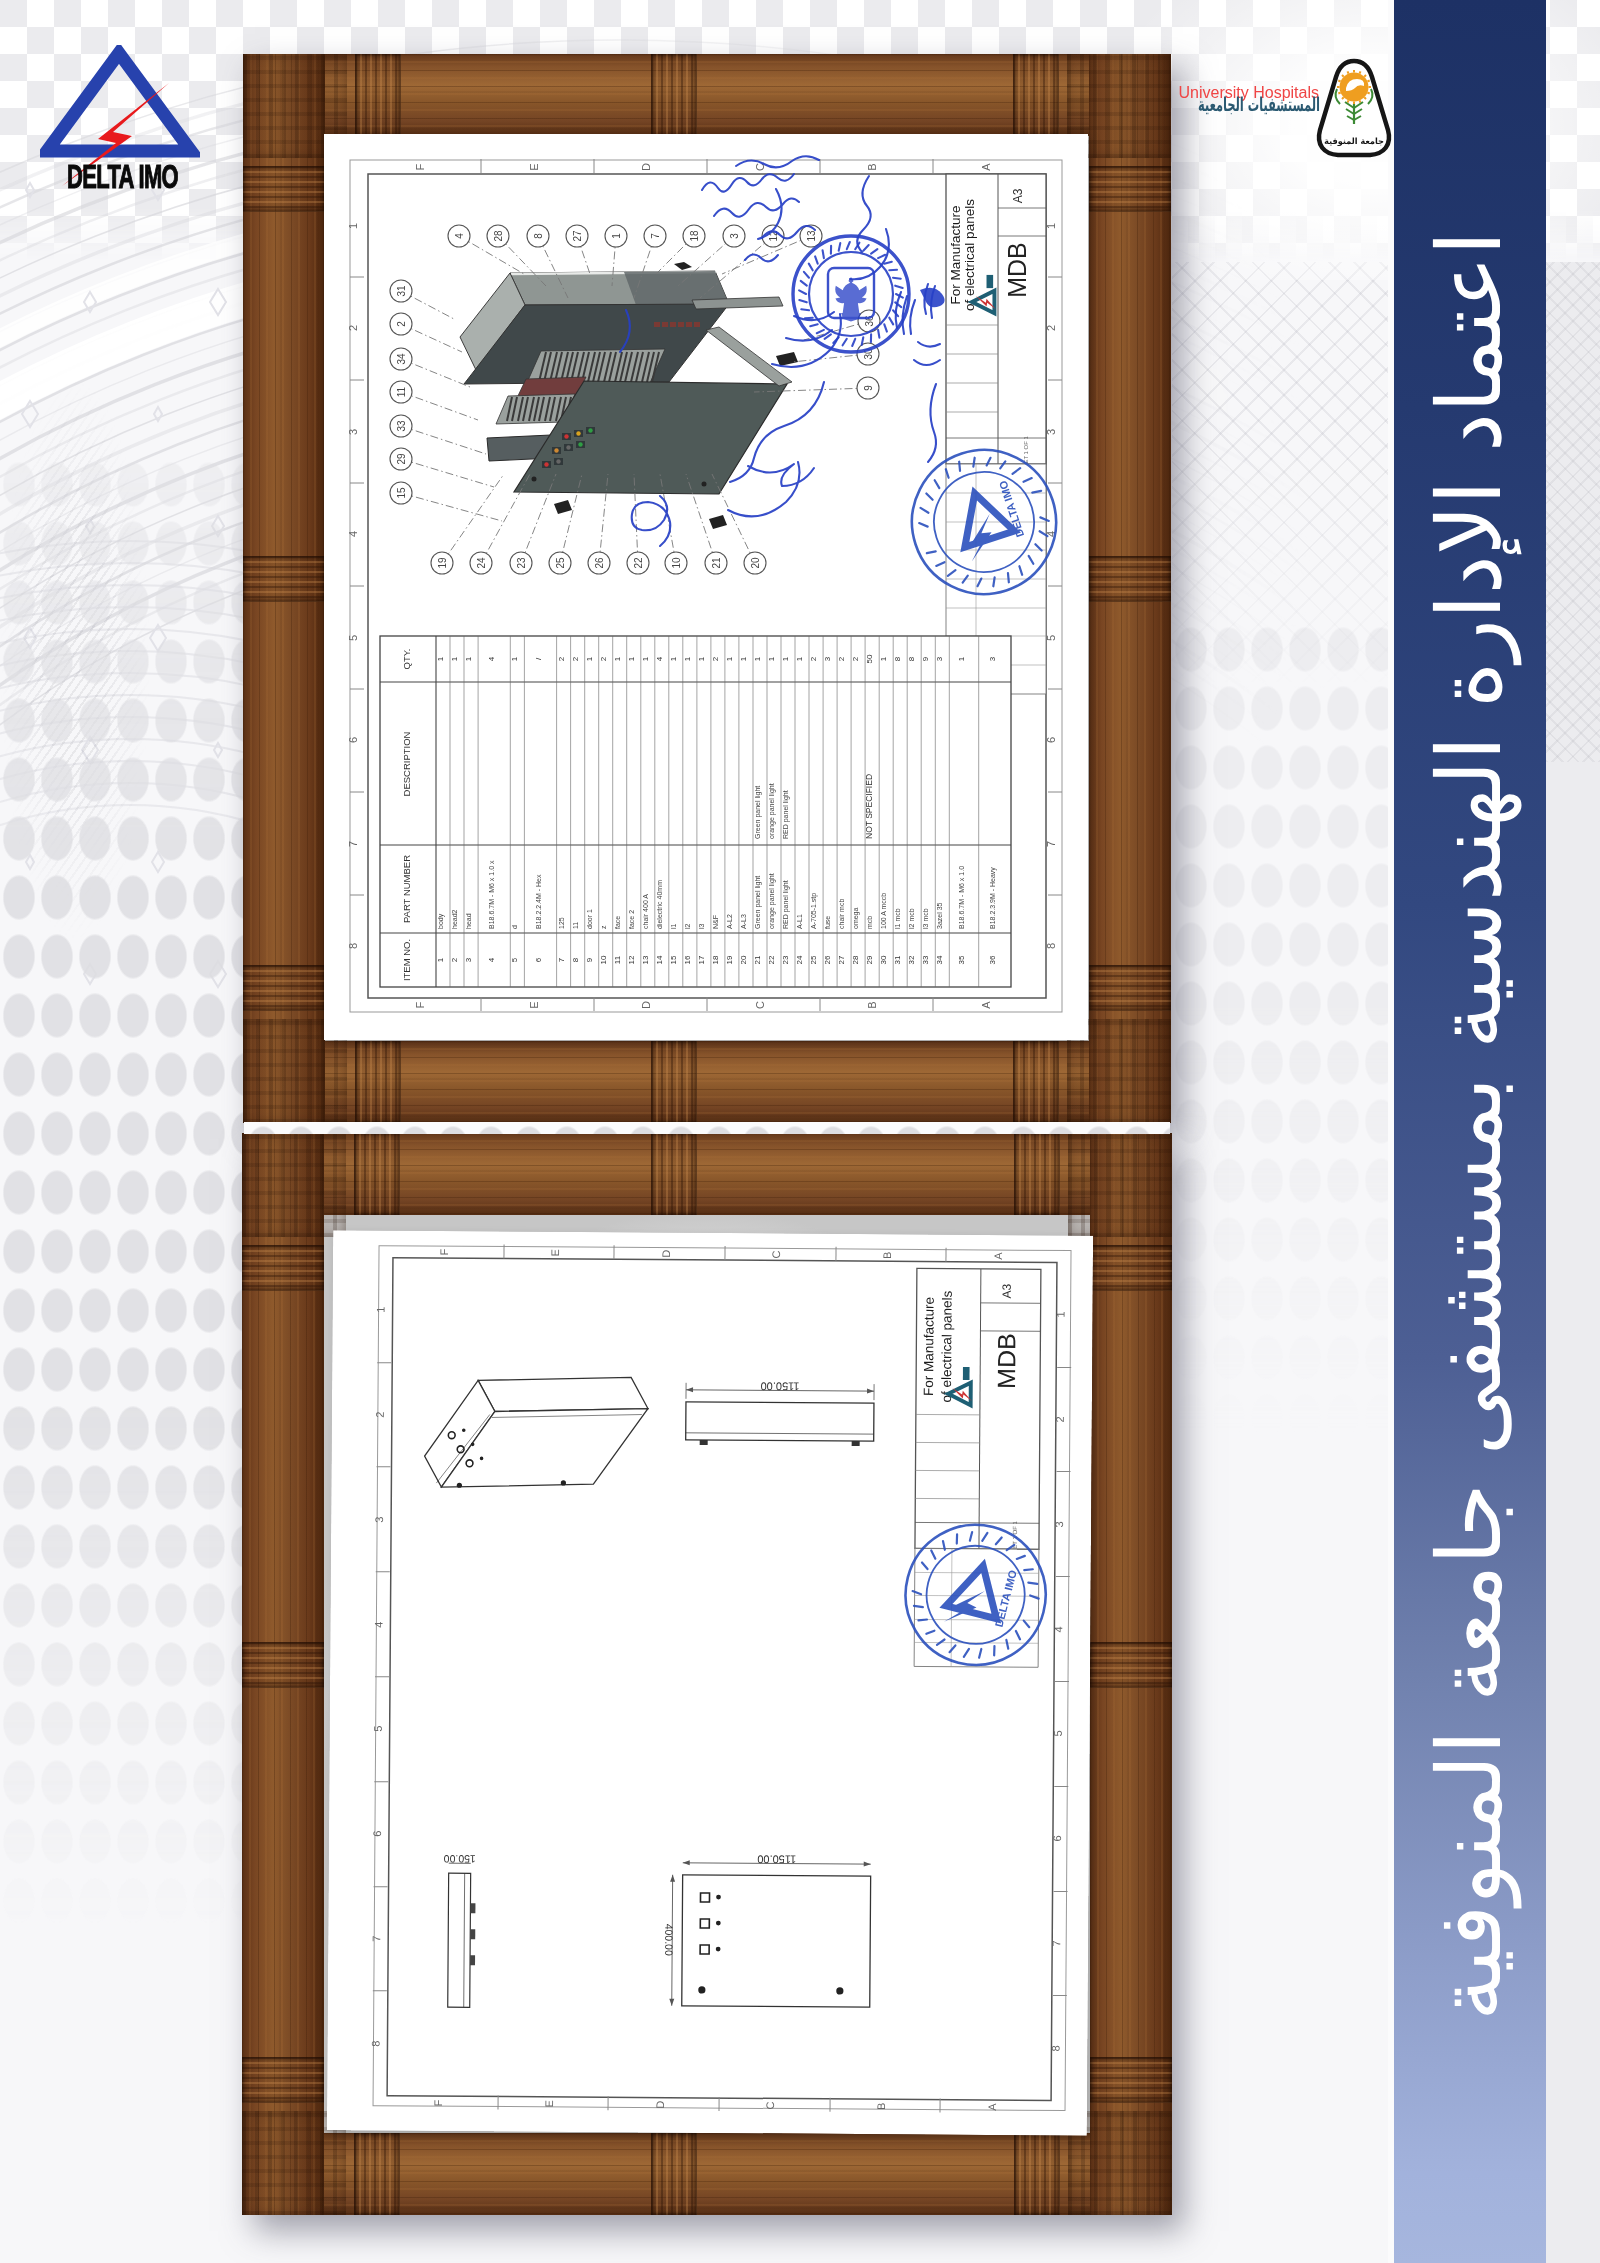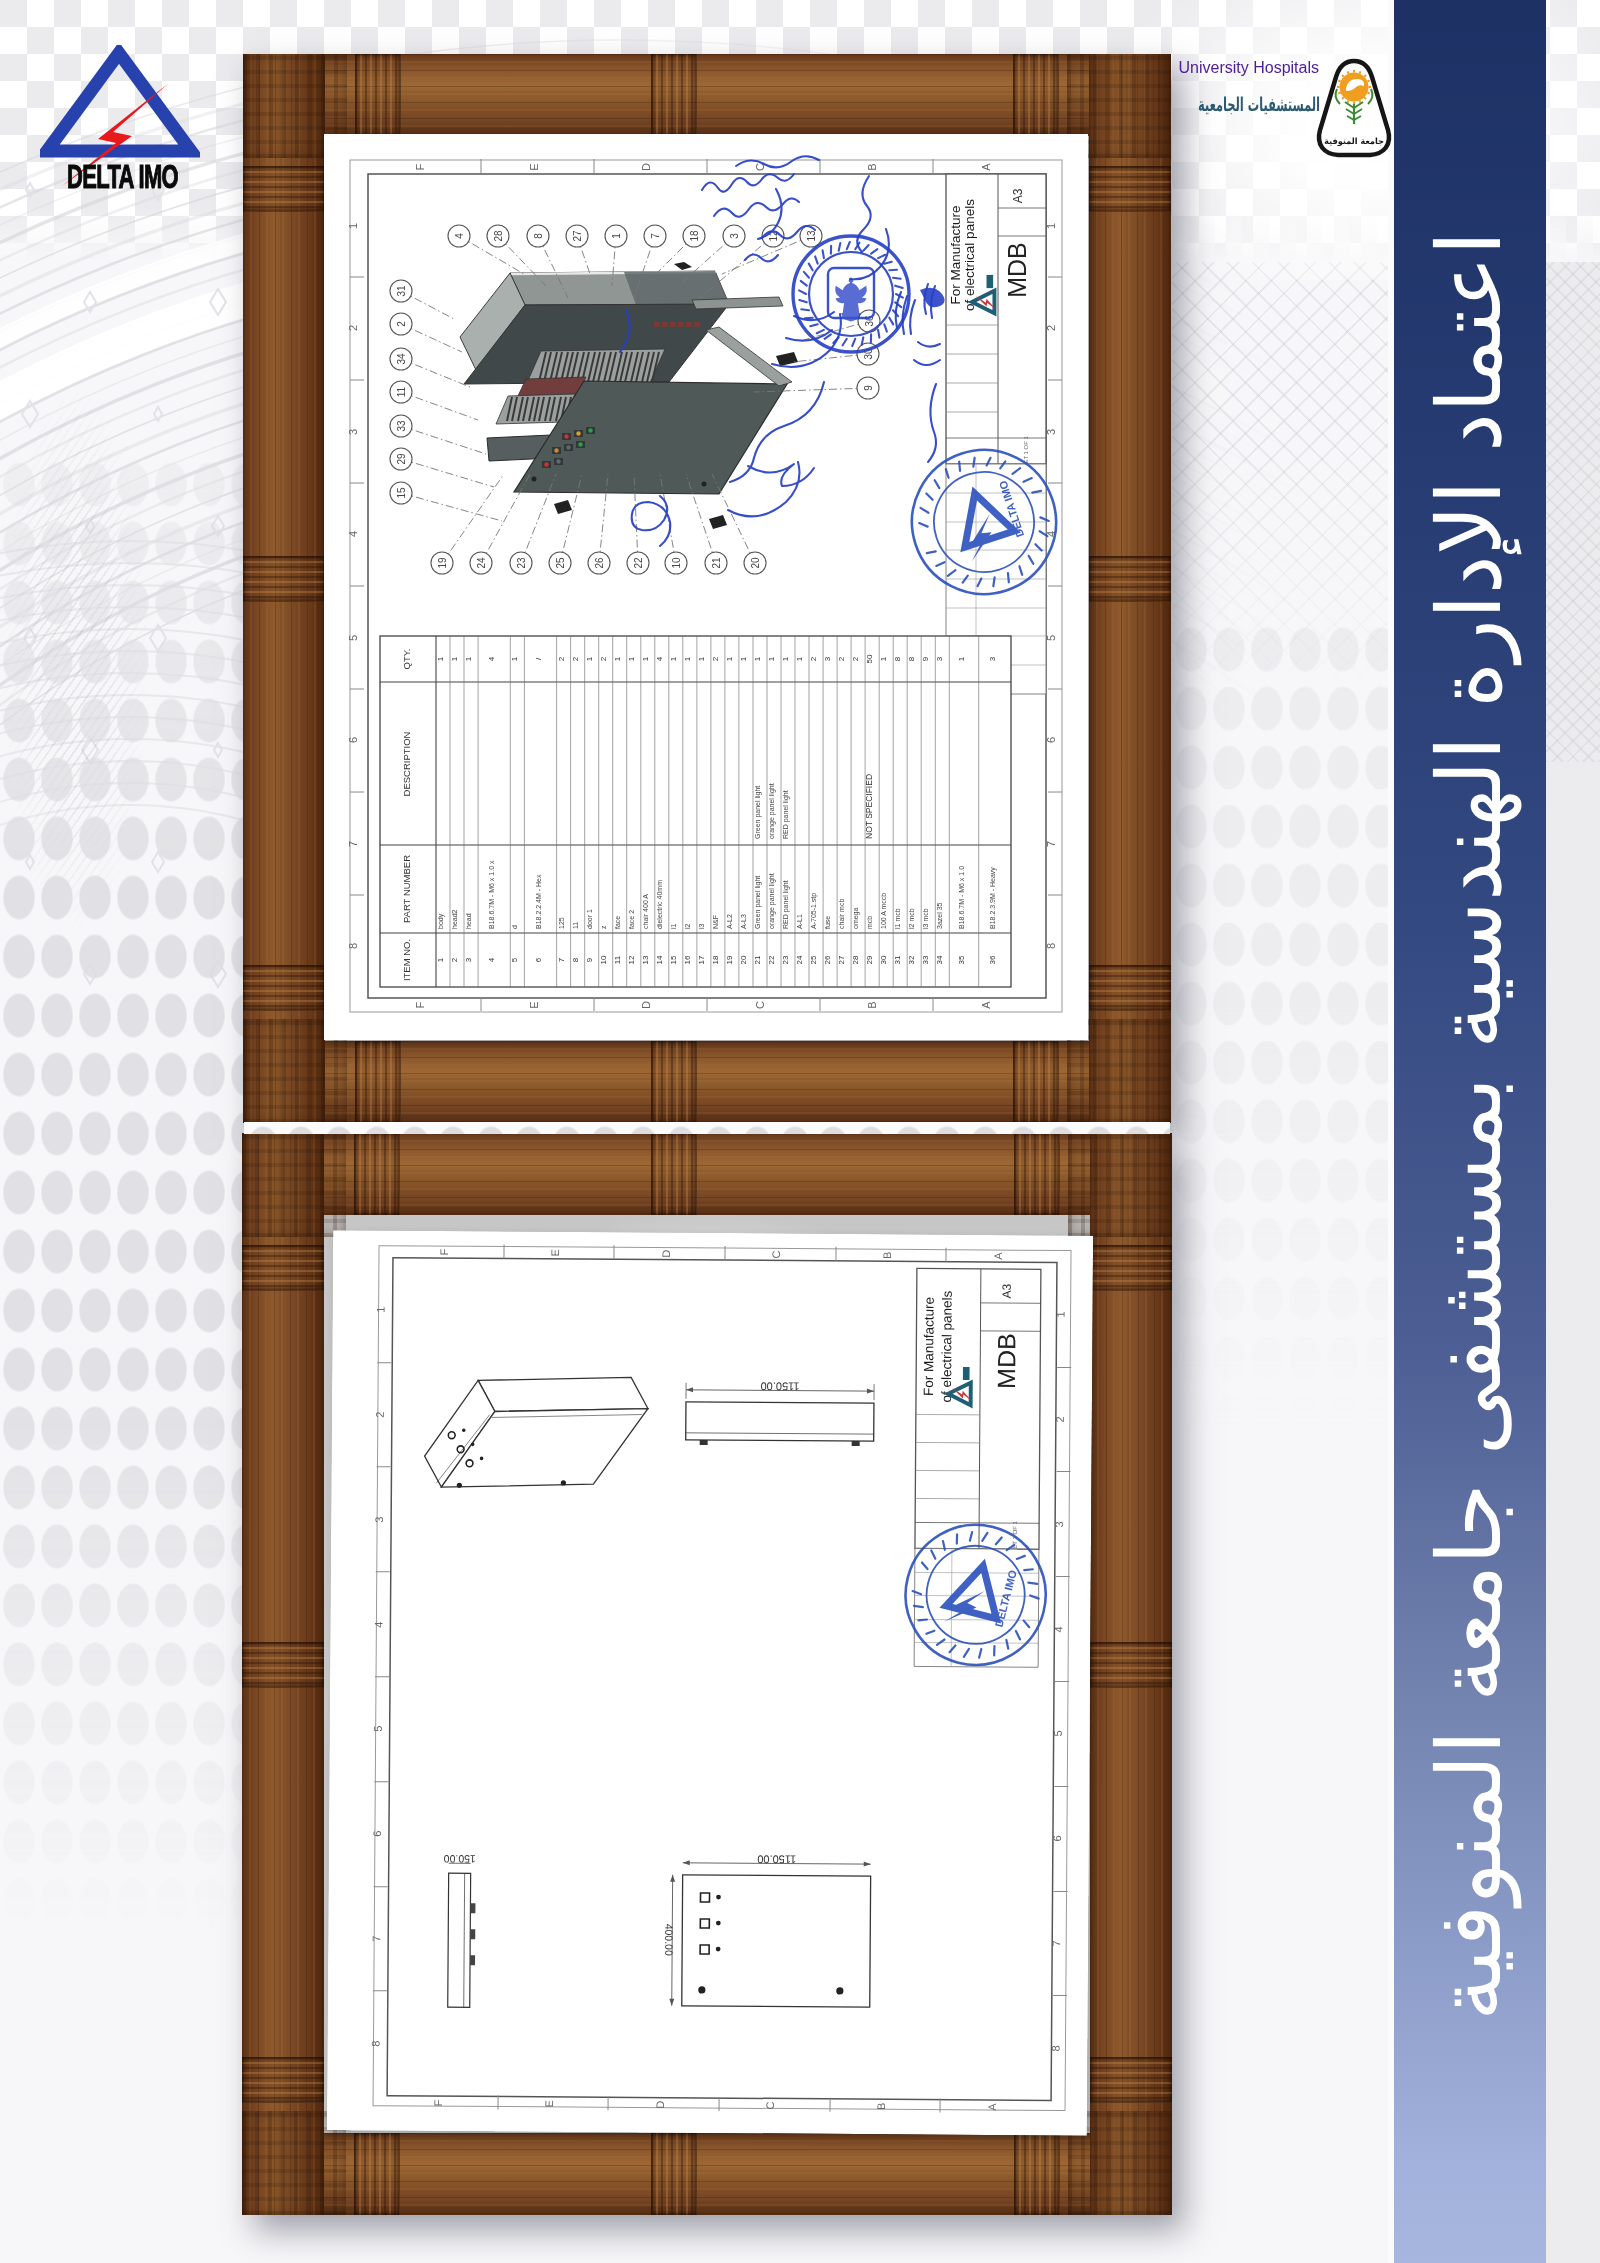--- a/index.html
+++ b/index.html
@@ -832,21 +832,21 @@
 <svg class="abs" style="left:1394px;top:0" width="152" height="2263" viewBox="0 0 152 2263" xmlns="http://www.w3.org/2000/svg">
     <g transform="translate(106 2021.0) rotate(-90) scale(0.883)">
       <path d="M2008.8 -76.0H2017.8V0.0H2008.8Z M1942.6 -9.0Q1950.5 -9.0 1960.4 -13.5Q1956.7 -14.7 1954.2 -17.6Q1949.9 -22.5 1949.9 -29.3Q1949.9 -42.2 1959.8 -48.3Q1965.9 -52.1 1978.2 -52.1V-43.8Q1967.5 -43.8 1963.0 -40.5Q1958.4 -37.1 1958.4 -30.9Q1958.4 -24.7 1961.5 -22.1Q1965.5 -18.7 1968.9 -18.7Q1971.6 -18.7 1975.2 -20.3L1989.3 -26.6V-17.6L1968.8 -8.0Q1951.7 0.0 1943.0 0.0H1938.7V-9.0Z M1924.1 -4.2Q1920.4 0.0 1912.9 0.0H1908.5V-9.0H1910.3Q1915.1 -9.0 1917.2 -11.1Q1919.6 -13.5 1919.6 -18.7V-29.3H1928.6V-18.7Q1928.6 -13.5 1931.0 -11.1Q1933.2 -9.0 1938.0 -9.0H1940.7V0.0H1935.3Q1928.0 0.0 1924.1 -4.2ZM1926.6 -48.8H1933.9V-41.5H1926.6ZM1914.4 -48.8H1921.7V-41.5H1914.4Z M1894.1 -2.5Q1889.4 2.4 1882.6 2.4Q1872.1 2.4 1866.7 -2.3Q1863.6 0.0 1858.5 0.0H1850.7V-9.0H1856.4Q1858.9 -9.0 1861.1 -10.7Q1863.2 -12.5 1863.4 -14.8Q1864.4 -23.7 1871.0 -27.6Q1875.6 -30.3 1880.1 -30.3Q1883.6 -30.3 1886.9 -28.9Q1896.3 -24.9 1897.1 -16.7Q1897.4 -14.3 1899.9 -11.3Q1901.6 -9.1 1906.8 -9.1H1910.5V-0.1H1904.2Q1895.6 -0.1 1894.1 -2.5ZM1871.5 -9.7Q1874.6 -6.3 1882.3 -6.3Q1884.6 -6.3 1885.5 -7.2Q1888.1 -9.8 1888.1 -13.2Q1888.1 -14.1 1887.8 -15.0Q1886.8 -19.3 1883.9 -20.1Q1882.0 -20.7 1880.1 -20.7Q1877.5 -20.7 1875.5 -19.4Q1873.1 -17.8 1872.4 -13.0Q1872.0 -11.2 1871.5 -9.7Z M1830.7 -18.1V-76.0H1839.6V-18.7Q1839.6 -13.5 1842.0 -11.1Q1844.2 -9.0 1849.0 -9.0H1852.7V0.0H1846.3Q1838.8 0.0 1834.9 -4.5Q1830.7 -9.4 1830.7 -18.1Z M1795.8 -7.4Q1804.2 -9.8 1805.9 -15.2Q1806.3 -16.6 1806.3 -18.6Q1806.3 -22.4 1803.4 -28.1Q1800.1 -34.4 1791.7 -41.5H1802.8Q1808.3 -37.1 1811.5 -31.0Q1815.5 -23.6 1815.5 -18.5Q1815.5 -13.6 1814.0 -10.0Q1810.1 -0.5 1797.3 1.5Q1795.0 1.9 1792.8 1.9Q1787.8 1.9 1782.8 0.0V-9.0Q1788.4 -6.9 1792.5 -6.9Q1794.1 -6.9 1795.8 -7.4Z M1726.6 -76.0H1735.5V0.0H1726.6Z M1706.9 -40.7Q1706.9 -26.1 1700.1 -15.4Q1697.5 -11.3 1693.7 -7.8Q1683.7 1.0 1676.0 1.0Q1670.8 1.0 1667.1 -0.6Q1667.1 -0.6 1667.1 -9.6Q1671.8 -8.0 1676.0 -8.0Q1681.5 -8.0 1688.1 -15.4Q1688.1 -15.4 1664.2 -68.8H1672.9L1693.8 -22.0Q1695.2 -24.1 1696.1 -26.8Q1697.9 -33.5 1697.9 -42.5V-76.0H1706.9ZM1661.2 19.5 1665.0 18.7Q1662.9 17.7 1662.1 15.9Q1661.3 14.1 1661.3 11.9Q1661.3 7.2 1664.1 5.1Q1666.9 2.9 1671.4 2.9Q1674.4 2.9 1677.0 4.5V9.4Q1674.5 7.8 1671.4 7.8Q1668.2 7.8 1667.3 8.7Q1665.9 10.3 1665.9 11.5Q1665.9 15.3 1670.5 16.6Q1672.1 17.1 1678.0 15.7V20.7L1661.2 24.4Z M1634.7 -7.4Q1643.1 -9.8 1644.8 -15.2Q1645.2 -16.6 1645.2 -18.6Q1645.2 -22.4 1642.2 -28.1Q1639.0 -34.4 1630.6 -41.5H1641.7Q1647.2 -37.1 1650.4 -31.0Q1654.4 -23.6 1654.4 -18.5Q1654.4 -13.6 1652.8 -10.0Q1648.9 -0.5 1636.1 1.5Q1633.9 1.9 1631.7 1.9Q1626.7 1.9 1621.7 0.0V-9.0Q1627.3 -6.9 1631.4 -6.9Q1633.0 -6.9 1634.7 -7.4Z M1597.2 -76.0H1606.2V0.0H1597.2Z M1572.5 -7.7Q1572.9 -10.5 1572.9 -14.1Q1572.9 -20.2 1570.4 -26.9H1579.3Q1581.8 -21.1 1581.8 -14.6Q1581.8 -10.6 1581.4 -7.6Q1579.2 9.5 1564.9 17.0Q1551.1 24.4 1535.4 24.4V15.4Q1550.2 15.4 1560.1 9.2Q1570.8 2.4 1572.5 -7.7Z M1511.5 -51.3H1518.8V-43.9H1511.5ZM1499.3 -51.3H1506.6V-43.9H1499.3ZM1508.7 -27.1Q1505.5 -27.1 1503.9 -22.8Q1502.6 -19.4 1502.7 -13.4Q1502.7 -9.4 1505.4 -7.3Q1508.2 -5.1 1511.0 -5.1Q1515.4 -5.1 1520.0 -7.9Q1523.6 -10.2 1523.6 -14.3Q1523.6 -18.1 1520.4 -21.2Q1514.4 -27.1 1508.7 -27.1ZM1507.0 -35.8Q1516.7 -35.8 1525.5 -28.0Q1532.4 -22.0 1532.4 -14.7Q1532.4 -5.0 1525.2 -1.3Q1517.1 2.8 1510.7 2.8Q1506.0 2.8 1502.1 1.1Q1493.9 -2.5 1493.9 -14.2Q1493.9 -23.0 1495.7 -26.8Q1499.8 -35.8 1507.0 -35.8Z M1437.0 -76.0H1445.9V0.0H1437.0Z M1418.1 -18.1Q1418.1 -9.4 1413.9 -4.5Q1410.0 0.0 1402.4 0.0H1396.1V-9.0H1399.8Q1404.6 -9.0 1406.7 -11.1Q1409.1 -13.5 1409.1 -18.7V-76.0H1418.1Z M1367.5 -9.0H1368.5Q1370.5 -9.0 1375.2 -12.7Q1380.8 -17.1 1380.8 -19.6Q1380.8 -25.1 1376.7 -25.1Q1373.0 -25.1 1369.4 -18.2Q1367.5 -14.7 1367.5 -9.0ZM1358.5 -9.0Q1359.0 -22.0 1365.3 -28.1Q1370.6 -33.3 1376.9 -33.3Q1383.6 -33.3 1387.0 -28.5Q1389.2 -25.2 1389.2 -19.7Q1389.2 -14.3 1381.2 -9.0H1398.0V0.0H1381.2Q1389.2 5.3 1389.2 10.7Q1389.2 16.3 1387.0 19.5Q1383.6 24.4 1376.9 24.4Q1370.6 24.4 1365.3 19.1Q1359.0 12.9 1358.5 0.0H1350.0V-9.0ZM1367.5 0.0Q1367.5 5.7 1369.4 9.2Q1373.0 16.1 1376.7 16.1Q1380.8 16.1 1380.8 10.6Q1380.8 8.1 1375.2 3.7Q1370.5 0.0 1368.5 0.0Z M1331.7 -48.8H1339.1V-41.5H1331.7ZM1335.4 -4.2Q1331.6 0.0 1324.2 0.0H1319.8V-9.0H1321.5Q1326.4 -9.0 1328.5 -11.1Q1330.9 -13.5 1330.9 -18.7V-29.3H1339.9V-18.7Q1339.9 -13.5 1342.3 -11.1Q1344.4 -9.0 1349.3 -9.0H1352.0V0.0H1346.6Q1339.3 0.0 1335.4 -4.2Z M1295.0 -28.1Q1292.2 -34.0 1283.3 -41.5H1294.4Q1299.1 -37.7 1303.1 -31.0Q1307.1 -24.5 1307.1 -18.8Q1307.1 -15.2 1311.1 -11.1Q1313.3 -9.0 1318.1 -9.0H1321.8V0.0H1315.4Q1308.3 0.0 1303.5 -6.3Q1299.0 -0.1 1288.9 1.5Q1286.6 1.9 1284.4 1.9Q1279.4 1.9 1274.4 0.0V-9.0Q1280.0 -6.9 1284.1 -6.9Q1285.7 -6.9 1287.4 -7.4Q1295.8 -9.8 1297.5 -15.2Q1297.9 -16.6 1297.9 -18.6Q1297.9 -21.9 1295.0 -28.1Z M1203.3 -6.7Q1201.2 -3.9 1198.4 -2.2Q1194.7 0.0 1189.9 0.0H1183.5V-9.0H1187.2Q1192.0 -9.0 1194.2 -11.1Q1198.1 -15.0 1198.1 -19.9V-29.3H1207.1V-21.7Q1207.1 -18.6 1209.2 -13.7Q1211.3 -8.8 1216.4 -8.8Q1221.7 -8.8 1223.9 -14.8Q1225.7 -19.8 1225.7 -29.3H1234.7Q1234.7 -19.3 1235.6 -16.8Q1238.7 -8.5 1244.1 -8.6Q1251.0 -8.7 1251.0 -22.3V-36.6H1260.0V-19.9Q1260.0 -10.2 1255.5 -4.7Q1251.9 -0.2 1246.9 1.0Q1245.1 1.4 1243.4 1.4Q1240.3 1.4 1237.6 0.2Q1230.9 -2.8 1230.0 -9.2Q1227.7 -1.6 1223.0 0.0Q1219.7 1.2 1216.5 1.2Q1211.7 1.2 1208.2 -1.2Q1205.3 -3.2 1203.3 -6.7Z M1168.9 -4.2Q1165.2 0.0 1157.8 0.0H1153.4V-9.0H1155.1Q1159.9 -9.0 1162.1 -11.1Q1164.5 -13.5 1164.5 -18.7V-29.3H1173.4V-18.7Q1173.4 -13.5 1175.8 -11.1Q1178.0 -9.0 1182.8 -9.0H1185.5V0.0H1180.1Q1172.8 0.0 1168.9 -4.2ZM1171.4 7.3H1178.7V14.6H1171.4ZM1159.2 7.3H1166.5V14.6H1159.2Z M1133.7 -13.8Q1133.0 -15.8 1132.4 -18.2Q1131.7 -20.7 1131.2 -25.6Q1125.3 -25.0 1121.3 -21.7Q1115.9 -17.4 1116.0 -14.4Q1116.0 -12.4 1120.4 -11.1Q1124.8 -9.9 1133.7 -13.8ZM1130.5 -32.6Q1130.3 -34.5 1130.1 -36.6H1139.1Q1139.2 -28.4 1140.9 -19.9Q1141.9 -15.0 1144.7 -11.1Q1146.2 -9.0 1151.7 -9.0H1155.3V0.0H1149.0Q1144.6 0.0 1141.0 -2.5Q1138.8 -4.0 1137.0 -6.9Q1130.2 -3.3 1122.6 -3.3Q1119.9 -3.3 1117.0 -4.1Q1107.8 -6.4 1107.8 -13.9Q1107.8 -22.4 1117.8 -28.6Q1123.1 -31.9 1130.5 -32.6ZM1130.0 -51.3H1137.4V-43.9H1130.0ZM1117.8 -51.3H1125.1V-43.9H1117.8Z M1055.7 -4.2Q1052.2 0.0 1044.5 0.0H1040.1V-9.0H1041.8Q1046.7 -9.0 1048.8 -11.1Q1051.2 -13.5 1051.2 -18.7V-29.3H1060.2V-18.7Q1060.2 -9.6 1055.7 -4.2ZM1052.1 7.3H1059.4V14.6H1052.1Z M1025.7 -2.5Q1020.9 2.4 1014.2 2.4Q1003.7 2.4 998.3 -2.3Q995.2 0.0 990.1 0.0H982.3V-9.0H988.0Q990.5 -9.0 992.7 -10.7Q994.8 -12.5 995.0 -14.8Q996.0 -23.7 1002.6 -27.6Q1007.2 -30.3 1011.7 -30.3Q1015.2 -30.3 1018.5 -28.9Q1027.9 -24.9 1028.7 -16.7Q1029.0 -14.3 1031.4 -11.3Q1033.2 -9.1 1038.4 -9.1H1042.1V-0.1H1035.7Q1027.1 -0.1 1025.7 -2.5ZM1003.1 -9.7Q1006.2 -6.3 1013.9 -6.3Q1016.2 -6.3 1017.1 -7.2Q1019.7 -9.8 1019.7 -13.2Q1019.7 -14.1 1019.4 -15.0Q1018.4 -19.3 1015.5 -20.1Q1013.6 -20.7 1011.7 -20.7Q1009.1 -20.7 1007.1 -19.4Q1004.7 -17.8 1004.0 -13.0Q1003.6 -11.2 1003.1 -9.7Z M956.4 1.0Q954.6 1.4 952.9 1.4Q949.9 1.4 947.2 0.2Q940.5 -2.8 939.6 -9.2Q937.3 -1.6 932.6 0.0Q929.2 1.2 926.1 1.2Q921.3 1.2 917.8 -1.2Q914.8 -3.2 912.8 -6.7Q910.7 -3.9 908.0 -2.2Q904.3 0.0 899.5 0.0H893.1V-9.0H896.8Q901.6 -9.0 903.8 -11.1Q907.7 -15.0 907.7 -19.9V-29.3H916.7V-21.7Q916.7 -18.6 918.8 -13.7Q920.9 -8.8 926.0 -8.8Q931.3 -8.8 933.4 -14.8Q935.3 -19.8 935.3 -29.3H944.2Q944.2 -19.3 945.2 -16.8Q948.3 -8.5 953.7 -8.6Q960.6 -8.7 960.6 -22.3V-36.6H969.6V-19.9Q969.6 -15.2 973.6 -11.1Q975.8 -9.0 980.6 -9.0H984.3V0.0H977.9Q970.8 0.0 965.1 -4.7Q961.8 -0.3 956.4 1.0Z M878.5 -4.2Q874.8 0.0 867.3 0.0H862.9V-9.0H864.6Q869.5 -9.0 871.6 -11.1Q874.0 -13.5 874.0 -18.7V-29.3H883.0V-18.7Q883.0 -13.5 885.4 -11.1Q887.5 -9.0 892.4 -9.0H895.1V0.0H889.7Q882.4 0.0 878.5 -4.2ZM881.0 -48.8H888.3V-41.5H881.0ZM868.8 -48.8H876.1V-41.5H868.8Z M837.1 1.0Q835.3 1.4 833.5 1.4Q830.5 1.4 827.8 0.2Q821.1 -2.8 820.2 -9.2Q817.9 -1.6 813.2 0.0Q809.9 1.2 806.7 1.2Q801.9 1.2 798.4 -1.2Q795.5 -3.2 793.5 -6.7Q791.4 -3.9 788.6 -2.2Q784.9 0.0 780.1 0.0H773.7V-9.0H777.4Q782.2 -9.0 784.4 -11.1Q788.3 -15.0 788.3 -19.9V-29.3H797.3V-21.7Q797.3 -18.6 799.4 -13.7Q801.5 -8.8 806.6 -8.8Q811.9 -8.8 814.1 -14.8Q815.9 -19.8 815.9 -29.3H824.9Q824.9 -19.3 825.8 -16.8Q828.9 -8.5 834.3 -8.6Q841.2 -8.7 841.2 -22.3V-36.6H850.2V-19.9Q850.2 -15.2 854.2 -11.1Q856.4 -9.0 861.2 -9.0H864.9V0.0H858.5Q851.5 0.0 845.7 -4.7Q842.4 -0.3 837.1 1.0ZM812.5 -58.6H819.9V-51.3H812.5ZM818.7 -46.4H826.0V-39.1H818.7ZM806.4 -46.4H813.8V-39.1H806.4Z M754.1 -37.2Q763.0 -33.3 764.2 -26.0Q764.6 -23.5 764.6 -21.5Q764.6 -17.9 763.6 -15.5Q762.2 -12.3 760.4 -9.8Q762.3 -9.0 769.5 -9.0H775.7V0.0H765.1Q758.4 0.0 749.4 -2.8Q740.4 0.0 733.7 0.0H723.1V-9.0H729.3Q736.5 -9.0 738.4 -9.8Q737.0 -11.8 735.3 -15.5Q734.2 -17.8 734.2 -21.5Q734.2 -23.6 734.6 -26.0Q735.7 -33.0 744.8 -37.2Q746.2 -37.9 749.4 -37.9Q752.5 -37.9 754.1 -37.2ZM749.4 -28.9Q748.7 -28.9 747.8 -28.4Q745.1 -26.9 743.9 -24.3Q743.4 -23.2 743.4 -21.8Q743.4 -19.7 744.6 -17.1Q746.1 -13.8 749.4 -12.7Q752.5 -13.8 754.2 -17.1Q755.5 -19.6 755.5 -21.8Q755.5 -23.0 754.9 -24.3Q753.8 -26.8 751.0 -28.4Q750.1 -28.9 749.4 -28.9ZM745.8 -56.2H753.1V-48.8H745.8Z M694.5 1.6Q698.9 -0.9 698.9 -2.5Q698.9 -4.6 696.6 -5.2Q695.2 -5.6 693.7 -7.6Q691.6 -10.4 691.6 -13.4Q691.6 -16.6 694.1 -19.5Q698.0 -24.1 702.1 -24.8Q703.6 -25.1 705.6 -25.1Q711.3 -25.1 715.6 -18.6Q721.8 -9.0 723.4 -9.0H725.1V0.0H723.4Q717.8 0.0 712.4 -8.4Q707.1 -16.5 705.8 -16.5Q704.1 -16.5 703.3 -16.2Q701.1 -15.3 701.1 -13.6Q701.1 -11.3 704.3 -10.0Q707.9 -8.5 708.0 -2.5Q708.2 2.3 702.6 6.5Q696.4 11.2 685.7 12.7Q681.4 13.3 676.3 13.3Q667.1 13.3 661.4 11.3Q647.1 6.2 647.1 -6.5Q647.1 -14.0 650.2 -18.4H659.2Q656.0 -14.0 656.0 -6.5Q656.0 -1.0 664.1 2.8Q667.3 4.3 676.1 4.3Q680.5 4.3 684.3 4.0Q691.6 3.2 694.5 1.6Z M588.7 -26.4Q584.7 -27.5 579.6 -28.7Q575.5 -29.6 566.7 -30.4Q562.7 -30.7 554.8 -30.4V-39.4Q558.3 -39.7 562.0 -39.8Q569.9 -39.8 578.3 -38.1Q590.9 -35.5 601.7 -30.8V-23.2Q597.9 -22.1 593.7 -19.5Q585.5 -14.7 581.9 -11.5Q574.9 -5.2 571.2 -3.9Q560.4 0.0 552.4 0.0H546.2V-9.0H551.1Q562.2 -9.0 568.5 -12.5Q573.5 -15.3 579.2 -20.5Q583.8 -24.7 588.7 -26.4ZM572.8 7.3H580.1V14.6H572.8Z M526.1 -18.1V-76.0H535.1V-18.7Q535.1 -13.5 537.5 -11.1Q539.6 -9.0 544.5 -9.0H548.1V0.0H541.8Q534.3 0.0 530.4 -4.5Q526.1 -9.4 526.1 -18.1Z M505.5 -2.5Q500.8 2.4 493.6 2.4Q483.5 2.4 478.2 -2.3Q475.0 0.0 470.0 0.0H462.2V-9.0H467.8Q470.4 -9.0 472.5 -10.7Q474.6 -12.5 474.9 -14.8Q475.8 -23.7 482.4 -27.6Q487.0 -30.3 491.0 -30.3Q499.6 -30.3 504.0 -26.2Q508.7 -21.9 508.7 -12.9Q508.7 -5.9 505.5 -2.5ZM483.0 -9.7Q486.0 -6.3 493.8 -6.3Q496.0 -6.3 497.0 -7.2Q499.5 -9.8 499.5 -13.2Q499.5 -16.8 497.6 -18.7Q495.5 -20.7 491.2 -20.7Q489.0 -20.7 486.7 -19.2Q484.5 -17.8 483.8 -13.0Q483.4 -11.2 483.0 -9.7Z M439.0 -9.0Q429.5 0.0 419.7 0.0H413.9V-9.0H418.6Q423.8 -9.0 427.1 -10.9Q429.9 -12.7 431.9 -14.6Q427.1 -18.8 423.8 -23.1Q422.4 -25.0 422.4 -27.2Q422.4 -28.8 423.0 -30.8Q423.8 -33.4 428.9 -36.0Q433.2 -38.2 439.0 -38.2Q444.8 -38.2 449.2 -36.0Q454.2 -33.4 455.0 -30.8Q455.7 -28.8 455.7 -27.2Q455.7 -25.0 454.2 -23.1Q450.4 -18.4 446.1 -14.6Q447.7 -13.1 451.0 -10.9Q454.0 -9.0 459.4 -9.0H464.1V0.0H458.3Q448.5 0.0 439.0 -9.0ZM436.3 -28.8Q434.0 -28.2 434.0 -26.7Q434.0 -25.2 439.0 -20.6Q444.0 -25.2 444.0 -26.7Q444.0 -28.2 441.7 -28.8Q440.3 -29.2 439.0 -29.2Q437.7 -29.2 436.3 -28.8Z M394.3 -13.8Q393.6 -15.8 392.9 -18.2Q392.3 -20.7 391.7 -25.6Q385.8 -25.0 381.8 -21.7Q376.4 -17.4 376.5 -14.4Q376.6 -12.4 381.0 -11.1Q385.4 -9.9 394.3 -13.8ZM391.0 -32.6Q390.8 -34.5 390.7 -36.6H399.7Q399.7 -28.4 401.5 -19.9Q402.5 -15.0 405.2 -11.1Q406.7 -9.0 412.2 -9.0H415.9V0.0H409.5Q405.1 0.0 401.6 -2.5Q399.4 -4.0 397.5 -6.9Q390.8 -3.3 383.2 -3.3Q380.4 -3.3 377.6 -4.1Q368.4 -6.4 368.4 -13.9Q368.4 -22.4 378.3 -28.6Q383.6 -31.9 391.0 -32.6ZM390.6 -51.3H397.9V-43.9H390.6ZM378.4 -51.3H385.7V-43.9H378.4Z M311.1 -76.0H320.1V0.0H311.1Z M292.3 -18.1Q292.3 -9.4 288.0 -4.5Q284.1 0.0 276.6 0.0H270.3V-9.0H273.9Q278.8 -9.0 280.9 -11.1Q283.3 -13.5 283.3 -18.7V-76.0H292.3Z M255.8 -2.5Q251.1 2.4 244.3 2.4Q233.8 2.4 228.5 -2.3Q225.3 0.0 220.3 0.0H212.5V-9.0H218.1Q220.7 -9.0 222.8 -10.7Q224.9 -12.5 225.1 -14.8Q226.1 -23.7 232.7 -27.6Q237.3 -30.3 241.8 -30.3Q245.4 -30.3 248.6 -28.9Q258.0 -24.9 258.8 -16.7Q259.1 -14.3 261.6 -11.3Q263.3 -9.1 268.6 -9.1H272.2V-0.1H265.9Q257.3 -0.1 255.8 -2.5ZM233.3 -9.7Q236.3 -6.3 244.0 -6.3Q246.3 -6.3 247.3 -7.2Q249.8 -9.8 249.8 -13.2Q249.8 -14.1 249.6 -15.0Q248.5 -19.3 245.7 -20.1Q243.8 -20.7 241.8 -20.7Q239.3 -20.7 237.3 -19.4Q234.8 -17.8 234.1 -13.0Q233.7 -11.2 233.3 -9.7Z M194.2 -48.8H201.5V-41.5H194.2ZM197.9 -4.2Q194.1 0.0 186.7 0.0H182.3V-9.0H184.0Q188.8 -9.0 191.0 -11.1Q193.4 -13.5 193.4 -18.7V-29.3H202.3V-18.7Q202.3 -13.5 204.7 -11.1Q206.9 -9.0 211.7 -9.0H214.4V0.0H209.0Q201.7 0.0 197.9 -4.2Z M163.5 -9.0Q163.5 -12.7 162.7 -15.5Q161.5 -19.4 159.3 -20.8Q156.3 -22.9 153.4 -21.6Q150.1 -20.2 149.5 -17.4Q148.7 -13.8 151.8 -11.1Q154.1 -9.2 163.5 -9.0ZM172.2 -9.0H184.2V0.0H174.8L171.3 -0.0Q170.1 7.6 163.8 13.9Q159.8 17.9 154.6 20.2Q145.3 24.4 127.4 24.4V15.4Q145.1 15.4 151.5 11.7Q159.7 7.1 162.7 -0.1Q157.0 -0.3 154.8 -0.6Q148.0 -1.8 145.5 -3.9Q140.3 -8.3 139.8 -14.8Q139.7 -16.4 140.2 -19.1Q141.6 -26.7 150.1 -30.4Q153.0 -31.6 156.2 -31.5Q160.4 -31.4 163.8 -29.1Q170.3 -24.6 171.4 -17.7Q172.0 -13.6 172.2 -9.0Z M113.0 -26.2Q115.0 -28.3 115.0 -32.1Q115.0 -35.0 111.8 -37.5Q110.3 -38.7 108.1 -38.6Q105.6 -38.6 103.6 -36.5Q101.7 -34.5 101.6 -32.0Q101.6 -28.1 104.3 -26.3Q106.2 -25.0 108.3 -25.0Q111.8 -25.0 113.0 -26.2ZM82.8 -9.0H94.6Q98.7 -9.0 106.1 -10.1Q109.9 -10.7 112.8 -15.2Q114.4 -17.6 115.1 -20.0Q112.0 -17.3 107.3 -17.2Q100.9 -17.1 97.1 -20.5Q92.3 -24.8 92.3 -31.1Q92.3 -33.6 92.7 -35.7Q93.8 -43.0 101.2 -46.3Q105.0 -48.1 108.7 -48.1Q113.1 -48.1 116.3 -45.7Q121.0 -42.1 123.2 -37.2Q124.4 -34.7 124.4 -27.8Q124.4 -17.7 120.6 -10.7Q116.9 -4.1 110.9 -1.9Q105.6 0.0 98.5 0.0H82.8ZM104.5 -63.5H111.9V-56.2H104.5Z M68.2 -4.2Q64.5 0.0 57.0 0.0H52.6V-9.0H54.3Q59.2 -9.0 61.3 -11.1Q63.7 -13.5 63.7 -18.7V-29.3H72.7V-18.7Q72.7 -13.5 75.1 -11.1Q77.2 -9.0 82.1 -9.0H84.8V0.0H79.4Q72.1 0.0 68.2 -4.2ZM70.7 7.3H78.0V14.6H70.7ZM58.4 7.3H65.8V14.6H58.4Z M33.0 -13.8Q32.3 -15.8 31.6 -18.2Q31.0 -20.7 30.4 -25.6Q24.6 -25.0 20.6 -21.7Q15.1 -17.4 15.2 -14.4Q15.3 -12.4 19.7 -11.1Q24.1 -9.9 33.0 -13.8ZM29.7 -32.6Q29.5 -34.5 29.4 -36.6H38.4Q38.4 -28.4 40.2 -19.9Q41.2 -15.0 43.9 -11.1Q45.5 -9.0 50.9 -9.0H54.6V0.0H48.2Q43.8 0.0 40.3 -2.5Q38.1 -4.0 36.2 -6.9Q29.5 -3.3 21.9 -3.3Q19.1 -3.3 16.3 -4.1Q7.1 -6.4 7.1 -13.9Q7.1 -22.4 17.0 -28.6Q22.4 -31.9 29.7 -32.6ZM29.3 -51.3H36.6V-43.9H29.3ZM17.1 -51.3H24.4V-43.9H17.1Z" fill="#ffffff"></path>
     </g>
   </svg>
 <svg class="abs" style="left:40px;top:45px" width="160" height="155" viewBox="0 0 160 155" xmlns="http://www.w3.org/2000/svg">
 <path d="M79 8 L151 106 H7 Z" fill="none" stroke="#2742ad" stroke-width="13"></path>
 <path d="M129 38 L58 94 L76 98 L22 141 L92 91 L73 87 Z" fill="#e8191c"></path>
 <text x="27" y="143" font-family="Liberation Sans, sans-serif" font-size="34" font-weight="bold" fill="#0a0a0a" stroke="#0a0a0a" stroke-width="1.1" textLength="111" lengthAdjust="spacingAndGlyphs" style="letter-spacing:-1px">DELTA IMO</text>
 </svg>
-<div class="abs" style="left:1167px;top:59px;width:152px;text-align:right;color:#4c1d95;font-size:16px;">University Hospitals</div>
+<div class="abs" style="left:1167px;top:84px;width:152px;text-align:right;color:#ef4444;font-size:16px;">University Hospitals</div>
 <svg class="abs" style="left:1196px;top:92px" width="124" height="26" viewBox="0 0 124 26">
     <g transform="translate(2.0 19) scale(0.60,1) scale(0.19)">
       <path d="M1044.2 -76.0H1061.7V0.0H1044.2Z M1027.4 -18.1Q1027.4 -9.2 1024.1 -4.5Q1021.0 0.0 1014.7 0.0H997.3V-12.5H1002.1Q1005.4 -12.5 1007.6 -14.6Q1010.0 -17.0 1010.0 -22.2V-76.0H1027.4Z M981.1 -1.8Q975.2 2.3 965.5 2.3Q954.0 2.3 947.9 -0.9Q946.7 -1.6 946.3 -2.3Q943.2 0.0 938.1 0.0Q938.1 0.0 930.3 0.0Q930.3 0.0 930.3 -12.5Q930.3 -12.5 936.0 -12.5Q939.0 -12.5 941.7 -14.4Q943.9 -15.9 945.1 -18.9Q946.8 -23.6 952.1 -27.9Q955.9 -31.0 963.6 -31.0Q971.5 -31.0 975.2 -29.2Q982.0 -25.9 984.3 -21.0Q986.7 -15.9 988.1 -14.2Q989.6 -12.5 995.6 -12.5Q995.6 -12.5 999.3 -12.5Q999.3 -12.5 999.3 0.0Q999.3 0.0 992.9 0.0Q984.2 0.0 982.4 -2.9Q981.4 -2.1 981.1 -1.8ZM968.1 -11.1Q969.8 -12.2 969.8 -13.6Q969.8 -15.6 968.7 -16.7Q968.4 -17.0 966.5 -18.3Q966.0 -18.7 964.0 -18.6Q962.5 -18.5 961.7 -17.5Q960.2 -15.9 960.0 -14.5Q959.8 -13.1 959.1 -12.1Q962.0 -10.2 964.9 -10.2Q966.8 -10.2 968.1 -11.1Z M904.7 0.8Q901.4 1.4 895.9 1.4Q891.9 1.4 889.1 0.0Q881.8 -3.5 881.3 -8.3Q879.6 -1.8 872.9 0.0Q869.4 0.9 866.0 0.9Q853.5 0.9 849.5 -3.8Q845.8 0.0 841.6 0.0Q841.6 0.0 828.5 0.0Q828.5 0.0 828.5 -12.5Q828.5 -12.5 833.3 -12.5Q836.6 -12.5 838.8 -14.6Q841.2 -17.1 841.2 -22.2Q841.2 -22.2 841.1 -29.3Q841.1 -29.3 858.6 -29.3Q858.6 -29.3 858.6 -21.7Q858.6 -19.9 860.8 -15.1Q862.1 -12.3 866.2 -12.2Q869.6 -12.2 870.8 -14.8Q872.6 -18.9 872.6 -29.3Q872.6 -29.3 890.1 -29.3Q890.1 -19.3 891.0 -16.8Q892.8 -12.2 896.0 -12.2Q902.1 -12.2 902.1 -22.3Q902.1 -22.3 902.1 -36.6Q902.1 -36.6 919.6 -36.6Q919.6 -36.6 919.6 -22.2Q919.6 -17.0 922.0 -14.6Q924.1 -12.5 927.4 -12.5Q927.4 -12.5 932.2 -12.5Q932.2 -12.5 932.2 0.0Q932.2 0.0 919.1 0.0Q915.2 0.0 912.8 -2.5Q908.5 0.1 904.7 0.8Z M811.5 -48.8H818.8V-41.5H811.5ZM799.3 -48.8H806.6V-41.5H799.3ZM830.5 0.0Q830.5 0.0 818.2 0.0Q812.8 0.0 809.1 -5.3Q805.3 0.0 800.0 0.0Q800.0 0.0 787.7 0.0Q787.7 0.0 787.7 -12.5Q787.7 -12.5 792.5 -12.5Q795.8 -12.5 797.9 -14.6Q800.3 -17.0 800.3 -22.2Q800.3 -22.2 800.3 -29.3H817.8V-22.2Q817.8 -17.0 820.2 -14.6Q822.4 -12.5 825.7 -12.5Q825.7 -12.5 830.5 -12.5Q830.5 -12.5 830.5 0.0Z M732.6 -58.6H739.9V-51.3H732.6ZM738.7 -46.4H746.0V-39.1H738.7ZM726.5 -46.4H733.8V-39.1H726.5ZM762.1 0.8Q758.8 1.4 753.3 1.4Q749.4 1.4 746.5 0.0Q739.3 -3.5 738.8 -8.3Q737.1 -1.8 730.3 0.0Q726.8 0.9 723.4 0.9Q710.9 0.9 706.9 -3.8Q703.3 0.0 699.0 0.0Q699.0 0.0 685.9 0.0Q685.9 0.0 685.9 -12.5Q685.9 -12.5 690.7 -12.5Q694.0 -12.5 696.2 -14.6Q698.6 -17.1 698.6 -22.2Q698.6 -22.2 698.5 -29.3Q698.5 -29.3 716.0 -29.3Q716.0 -29.3 716.0 -21.7Q716.0 -19.9 718.2 -15.1Q719.5 -12.3 723.6 -12.2Q727.1 -12.2 728.2 -14.8Q730.0 -18.9 730.0 -29.3Q730.0 -29.3 747.5 -29.3Q747.5 -19.3 748.4 -16.8Q750.2 -12.2 753.4 -12.2Q759.5 -12.2 759.5 -22.3Q759.5 -22.3 759.5 -36.6Q759.5 -36.6 777.0 -36.6Q777.0 -36.6 777.0 -22.2Q777.0 -17.0 779.4 -14.6Q781.5 -12.5 784.9 -12.5Q784.9 -12.5 789.6 -12.5Q789.6 -12.5 789.6 0.0Q789.6 0.0 776.6 0.0Q772.7 0.0 770.3 -2.5Q766.0 0.1 762.1 0.8Z M647.3 -62.7H654.6V-55.4H647.3ZM667.5 -45.2Q671.7 -43.2 674.3 -37.5Q676.0 -33.5 676.0 -26.0Q676.0 -19.8 667.9 -13.5Q676.0 -12.5 685.6 -12.5Q685.6 -12.5 687.9 -12.5Q687.9 -12.5 687.9 0.0Q687.9 0.0 682.7 0.0Q673.2 0.0 665.5 -0.7Q655.9 -1.7 650.9 -4.1Q645.9 -1.7 636.4 -0.7Q628.6 0.0 619.2 0.0Q619.2 0.0 614.0 0.0Q614.0 0.0 614.0 -12.5Q614.0 -12.5 616.3 -12.5Q625.8 -12.5 634.0 -13.5Q625.8 -19.8 625.8 -26.0Q625.8 -33.5 627.6 -37.5Q630.1 -43.2 634.4 -45.2Q641.3 -48.4 650.9 -48.4Q660.6 -48.4 667.5 -45.2ZM650.9 -20.3Q657.6 -22.9 657.6 -27.9Q657.6 -31.7 655.4 -34.4Q654.2 -35.9 650.9 -35.9Q647.7 -35.9 646.5 -34.4Q644.2 -31.7 644.2 -27.9Q644.2 -22.9 650.9 -20.3Z M597.0 9.3H604.3V16.6H597.0ZM584.8 9.3H592.1V16.6H584.8ZM615.9 0.0Q615.9 0.0 603.7 0.0Q598.3 0.0 594.5 -5.3Q590.8 0.0 585.4 0.0Q585.4 0.0 573.1 0.0Q573.1 0.0 573.1 -12.5Q573.1 -12.5 577.9 -12.5Q581.2 -12.5 583.4 -14.6Q585.8 -17.0 585.8 -22.2Q585.8 -22.2 585.8 -29.3H603.3V-22.2Q603.3 -17.0 605.7 -14.6Q607.8 -12.5 611.1 -12.5Q611.1 -12.5 615.9 -12.5Q615.9 -12.5 615.9 0.0Z M545.0 -18.1Q545.0 -18.1 545.0 -76.0H562.5V-22.2Q562.5 -17.0 564.8 -14.6Q567.0 -12.5 570.3 -12.5Q570.3 -12.5 575.1 -12.5Q575.1 -12.5 575.1 0.0Q575.1 0.0 557.7 0.0Q551.4 0.0 548.3 -4.5Q545.0 -9.2 545.0 -18.1Z M528.2 -32.7Q530.6 -20.2 525.2 -13.3Q519.6 -6.4 508.6 -3.4Q494.9 0.4 476.1 0.5Q464.7 0.5 458.5 -0.9Q442.5 -4.6 442.4 -18.7Q442.4 -25.4 445.5 -29.9Q445.5 -29.9 463.0 -29.9Q460.5 -25.3 460.5 -20.9Q460.5 -16.5 469.7 -13.3Q473.2 -12.1 477.3 -12.1Q487.4 -12.1 495.0 -14.4Q506.8 -17.8 509.2 -22.1Q512.4 -27.6 510.7 -32.7Q510.7 -32.7 528.2 -32.7ZM486.1 -41.5H493.5V-34.2H486.1ZM473.9 -41.5H481.2V-34.2H473.9Z M375.4 -76.0H392.9V0.0H375.4Z M358.6 -18.1Q358.6 -9.2 355.3 -4.5Q352.1 0.0 345.9 0.0H328.5V-12.5H333.3Q336.6 -12.5 338.7 -14.6Q341.1 -17.0 341.1 -22.2V-76.0H358.6Z M287.9 10.0H295.2V17.3H287.9ZM306.2 -13.1Q302.2 -10.3 297.4 -7.3Q290.7 -3.3 281.4 -1.7Q271.9 0.0 262.6 0.0Q262.6 0.0 256.4 0.0Q256.4 0.0 256.4 -12.5Q256.4 -12.5 261.3 -12.5Q271.3 -12.5 278.1 -14.2Q285.1 -15.9 290.4 -19.3Q295.1 -22.3 299.7 -24.6Q296.0 -25.8 290.5 -26.6Q285.9 -27.1 278.4 -27.8Q275.0 -28.1 266.6 -27.6Q266.6 -27.6 266.6 -40.1Q270.1 -40.4 273.7 -40.5Q285.5 -40.5 294.9 -38.8Q308.5 -36.3 320.2 -32.8Q320.2 -32.8 320.2 -20.3Q320.2 -20.3 317.9 -19.4Q319.0 -17.0 320.1 -15.8Q322.9 -12.5 327.2 -12.5Q327.2 -12.5 330.4 -12.5Q330.4 -12.5 330.4 0.0Q330.4 0.0 326.2 0.0Q316.3 0.0 311.0 -5.7Q308.5 -8.5 306.2 -13.1Z M228.2 -18.1Q228.2 -18.1 228.2 -76.0H245.7V-22.2Q245.7 -17.0 248.1 -14.6Q250.2 -12.5 253.6 -12.5Q253.6 -12.5 258.3 -12.5Q258.3 -12.5 258.3 0.0Q258.3 0.0 240.9 0.0Q234.7 0.0 231.5 -4.5Q228.2 -9.2 228.2 -18.1Z M194.8 -11.1Q196.4 -12.2 196.4 -13.6Q196.4 -15.6 195.3 -16.7Q195.0 -17.0 193.2 -18.3Q192.6 -18.7 190.7 -18.6Q189.2 -18.5 188.3 -17.5Q186.9 -15.9 186.6 -14.5Q186.4 -13.1 185.7 -12.1Q188.7 -10.2 191.6 -10.2Q193.5 -10.2 194.8 -11.1ZM171.7 -18.9Q173.5 -23.6 178.8 -27.9Q182.5 -31.0 190.3 -31.0Q198.0 -31.0 201.9 -29.2Q211.0 -25.1 212.1 -17.0Q212.5 -14.5 212.5 -12.1Q212.5 -5.2 207.7 -1.8Q201.9 2.3 192.2 2.3Q180.7 2.3 174.6 -0.9Q173.3 -1.6 173.0 -2.3Q169.9 0.0 164.8 0.0Q164.8 0.0 156.9 0.0Q156.9 0.0 156.9 -12.5Q156.9 -12.5 162.6 -12.5Q165.7 -12.5 168.4 -14.4Q170.6 -15.9 171.7 -18.9Z M129.7 -8.0Q117.5 0.0 106.2 0.0H100.5V-12.5H105.2Q110.3 -12.5 113.2 -14.7Q114.0 -15.4 116.1 -17.5Q112.0 -20.7 110.4 -22.9Q108.9 -25.0 108.9 -27.1Q108.9 -28.8 109.6 -30.8Q110.4 -33.5 115.4 -36.0Q119.8 -38.2 129.7 -38.2Q139.6 -38.2 143.9 -36.0Q149.0 -33.5 149.8 -30.8Q150.4 -28.8 150.4 -27.1Q150.4 -25.0 149.0 -22.9Q147.4 -20.7 143.3 -17.5Q145.4 -15.4 146.2 -14.7Q149.1 -12.5 154.2 -12.5H158.9V0.0H153.1Q141.9 0.0 129.7 -8.0Z M83.5 9.3H90.8V16.6H83.5ZM71.3 9.3H78.6V16.6H71.3ZM102.4 0.0Q102.4 0.0 90.2 0.0Q84.8 0.0 81.1 -5.3Q77.3 0.0 71.9 0.0Q71.9 0.0 59.7 0.0Q59.7 0.0 59.7 -12.5Q59.7 -12.5 64.5 -12.5Q67.8 -12.5 69.9 -14.6Q72.3 -17.0 72.3 -22.2Q72.3 -22.2 72.3 -29.3H89.8V-22.2Q89.8 -17.0 92.2 -14.6Q94.3 -12.5 97.7 -12.5Q97.7 -12.5 102.4 -12.5Q102.4 -12.5 102.4 0.0Z M31.7 -51.3H39.1V-43.9H31.7ZM19.5 -51.3H26.9V-43.9H19.5ZM34.3 -15.5Q33.6 -17.4 33.3 -19.9Q33.1 -21.2 32.8 -22.4Q28.2 -21.9 26.2 -20.3Q24.0 -18.6 24.0 -16.0Q24.0 -13.6 27.3 -13.6Q32.0 -13.6 34.3 -15.5ZM32.1 -34.0Q31.8 -35.6 31.8 -36.6Q31.8 -36.6 49.3 -36.6Q49.4 -26.9 51.1 -19.9Q52.1 -15.9 54.1 -14.6Q57.4 -12.5 58.0 -12.5Q58.0 -12.5 61.6 -12.5Q61.6 -12.5 61.6 0.0Q61.6 0.0 50.7 0.0Q46.2 0.0 42.7 -1.7Q39.5 -3.2 38.7 -4.9Q33.4 -1.7 21.9 -1.8Q19.1 -1.8 16.3 -2.5Q6.5 -4.8 6.5 -13.9Q6.5 -23.2 17.0 -29.9Q22.2 -33.3 32.1 -34.0Z" fill="#2b5a72"></path>
     </g>
   </svg>
 <svg class="abs" style="left:1314px;top:58px" width="80" height="100" viewBox="0 0 80 100" xmlns="http://www.w3.org/2000/svg">
 <path d="M40 3 C49 3 55 9 58 19 L74 72 C78 87 70 96 56 97 L24 97 C10 96 2 87 6 72 L22 19 C25 9 31 3 40 3 Z" fill="#ffffff" stroke="#161616" stroke-width="4.5"></path>
 <circle cx="40" cy="29" r="14.5" fill="#ef9e20"></circle>
 <g stroke="#ef9e20" stroke-width="2">
       <line x1="54.5" y1="29.0" x2="57.0" y2="29.0"></line>

